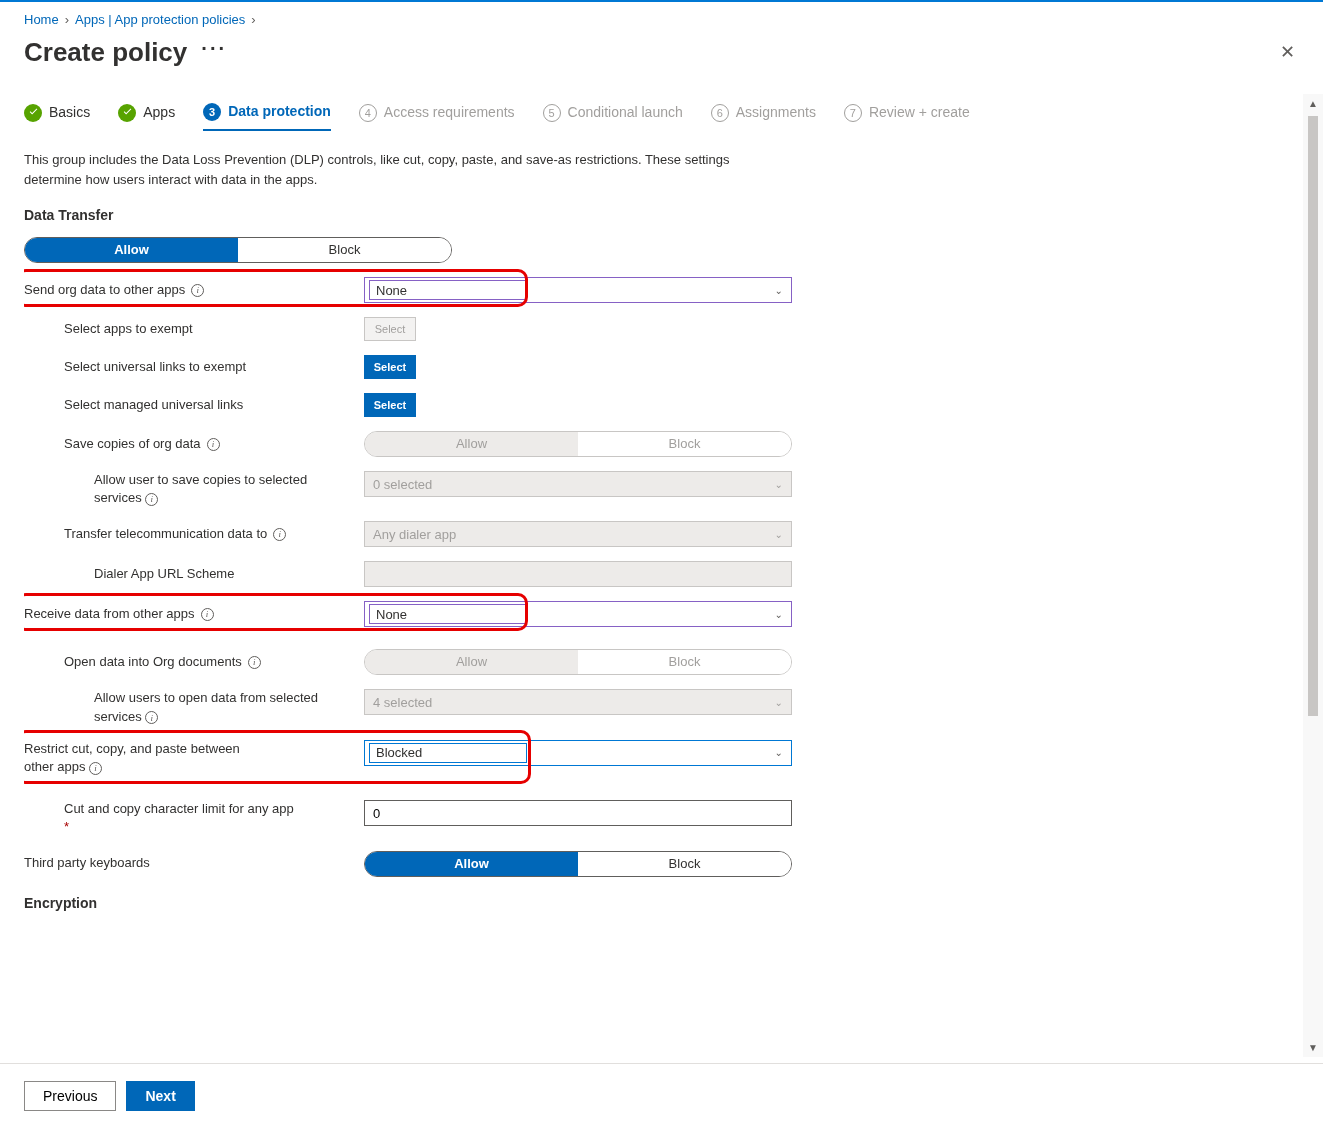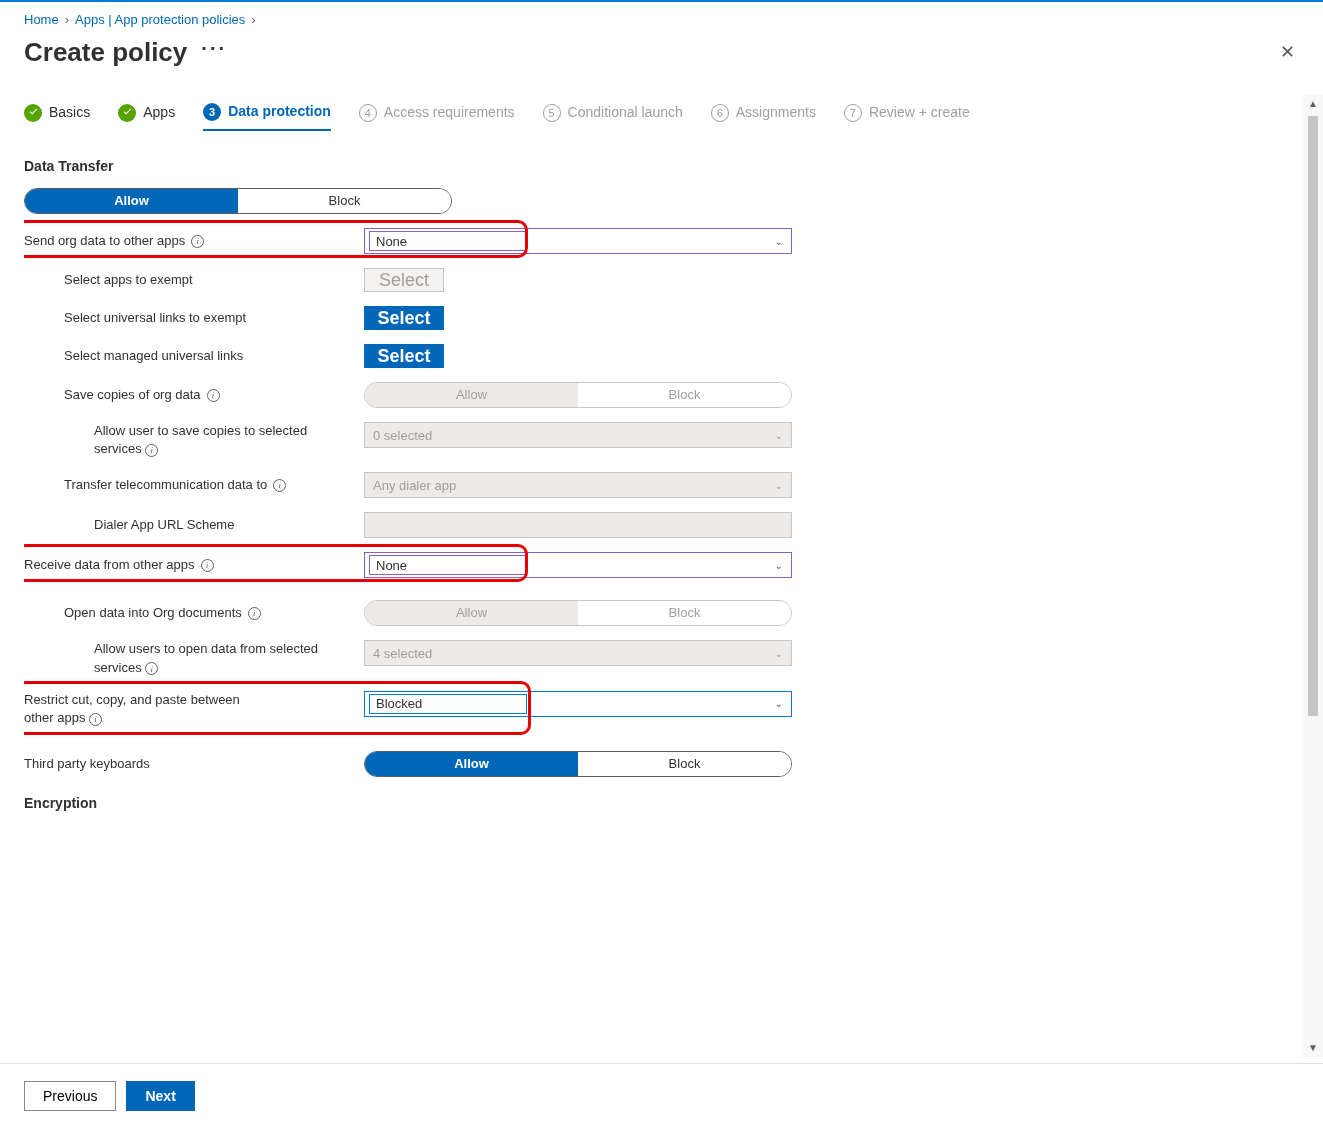--- a/index.html
+++ b/index.html
@@ -187,25 +187,25 @@
   .dropdown .value-inner {
     border: 1px solid #8661c5;
     padding: 0 6px;
     height: 20px;
     display: flex;
     align-items: center;
     width: 158px;
     margin-left: -4px;
   }
   .btn-small {
-    width: 80px;
+    width: 52px;
     height: 24px;
     border: 1px solid #8a8886;
     background: #fff;
-    font-size: 18px;
+    font-size: 11px;
     cursor: pointer;
     color: #323130;
   }
   .btn-small.primary { background: #0067b8; color: #fff; border-color: #0067b8; font-weight: 600;}
   .btn-small.disabled { background: #f3f2f1; color: #a19f9d; border-color: #c8c6c4; cursor: default;}
   .text-input {
     width: 428px;
     height: 26px;
     border: 1px solid #605e5c;
     padding: 0 8px;
@@ -317,20 +317,21 @@
       <span class="circle">6</span>
       <span>Assignments</span>
     </div>
     <div class="step pending">
       <span class="circle">7</span>
       <span>Review + create</span>
     </div>
   </div>
 
   <div class="scroll-area">
+    <div class="desc">This group includes the Data Loss Prevention (DLP) controls, like cut, copy, paste, and save-as restrictions. These settings determine how users interact with data in the apps.</div>
 
     <div class="section-h">Data Transfer</div>
 
     <div class="row multi">
       <div class="control-col">
         <div class="pill">
           <div class="opt active">Allow</div>
           <div class="opt">Block</div>
         </div>
       </div>
@@ -476,20 +477,31 @@
       </div>
       <div class="control-col">
         <div class="dropdown blue">
           <span class="value-inner" style="border-color:#0078d4;">Blocked</span>
           <span class="chev">⌄</span>
         </div>
       </div>
       <div class="red-box" style="left:-8px; top:-10px; width:515px; height:54px;"></div>
     </div>
 
+    <div class="row multi">
+      <div class="label-col indent1">
+        <div class="label-lines">
+          <span>Cut and copy character limit for any app</span>
+          <span class="req-star">*</span>
+        </div>
+      </div>
+      <div class="control-col">
+        <input class="text-input" value="0" style="">
+      </div>
+    </div>
 
     <div class="row" style="">
       <div class="label-col">
         <span>Third party keyboards</span>
       </div>
       <div class="control-col">
         <div class="pill">
           <div class="opt active">Allow</div>
           <div class="opt">Block</div>
         </div>

